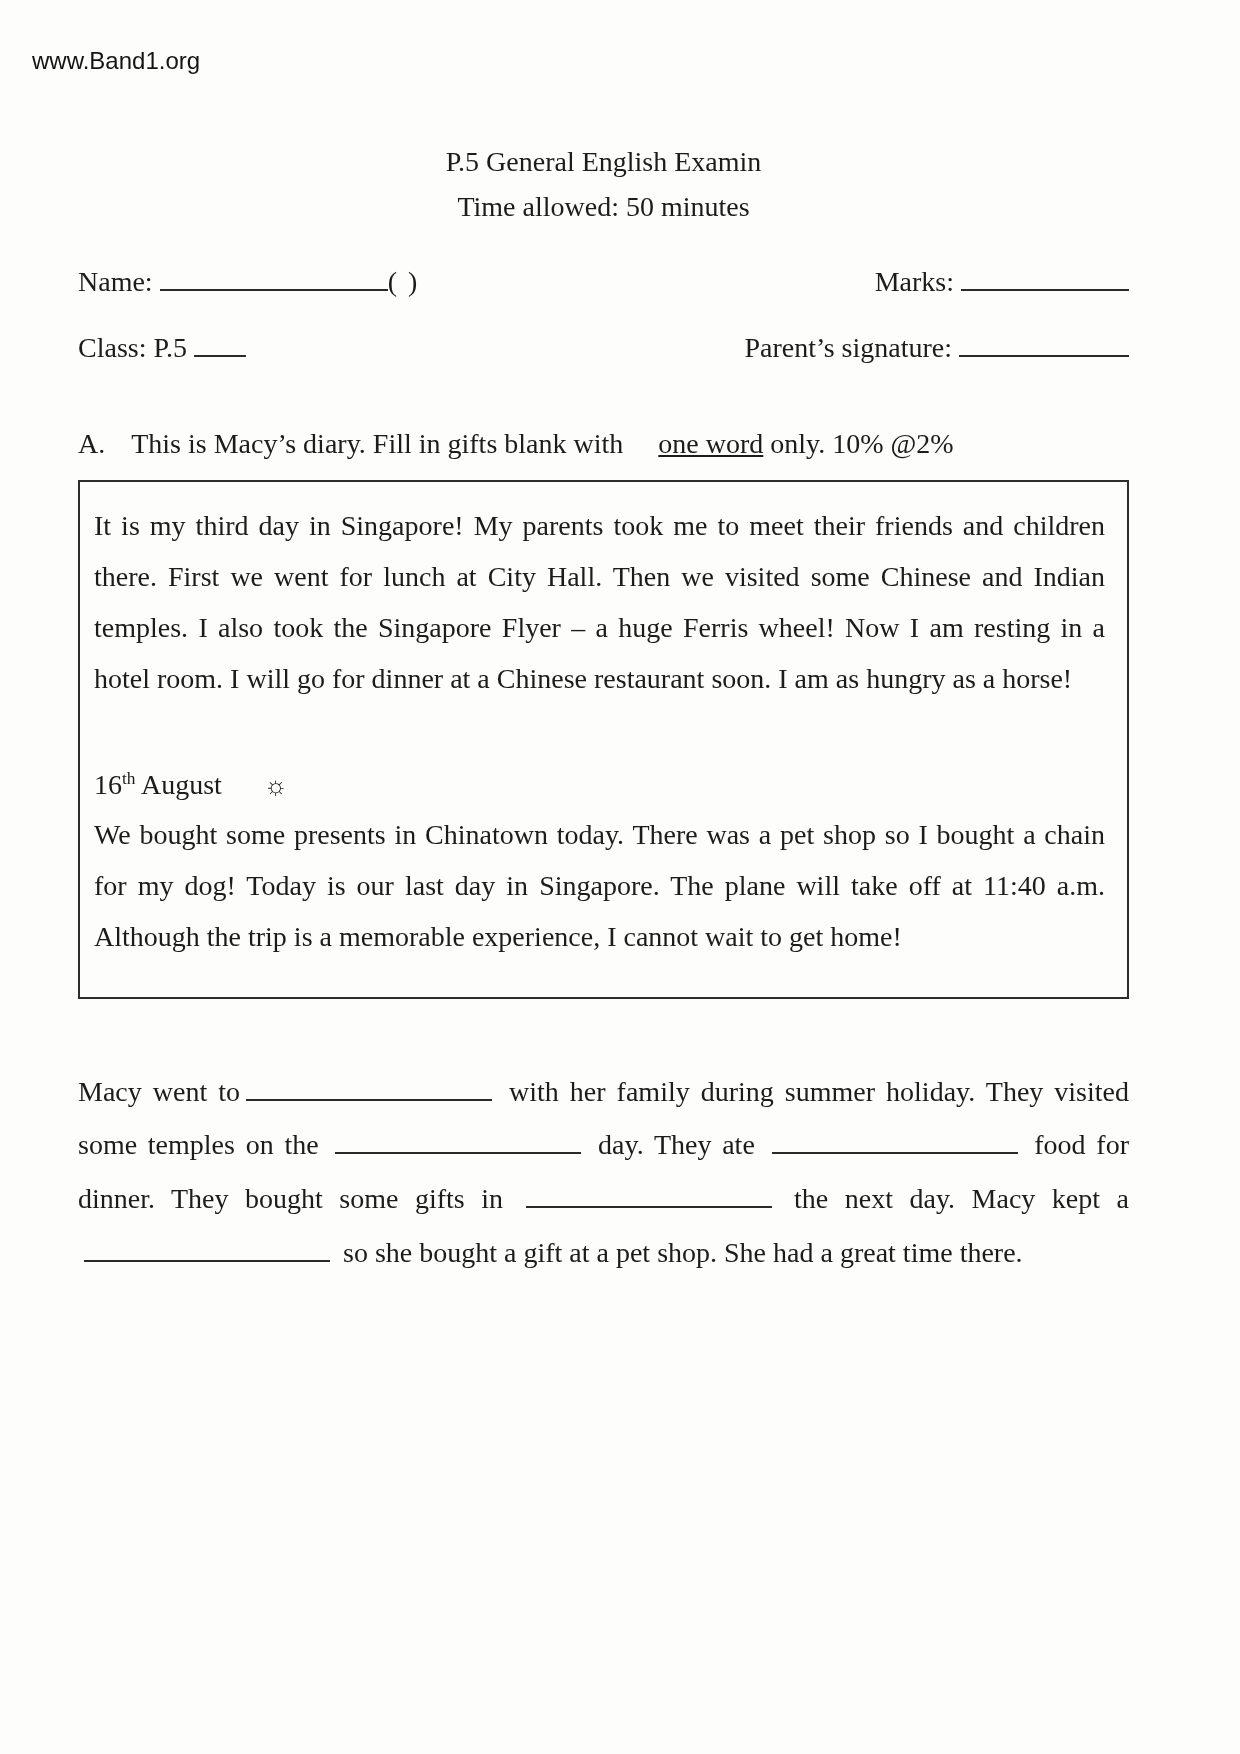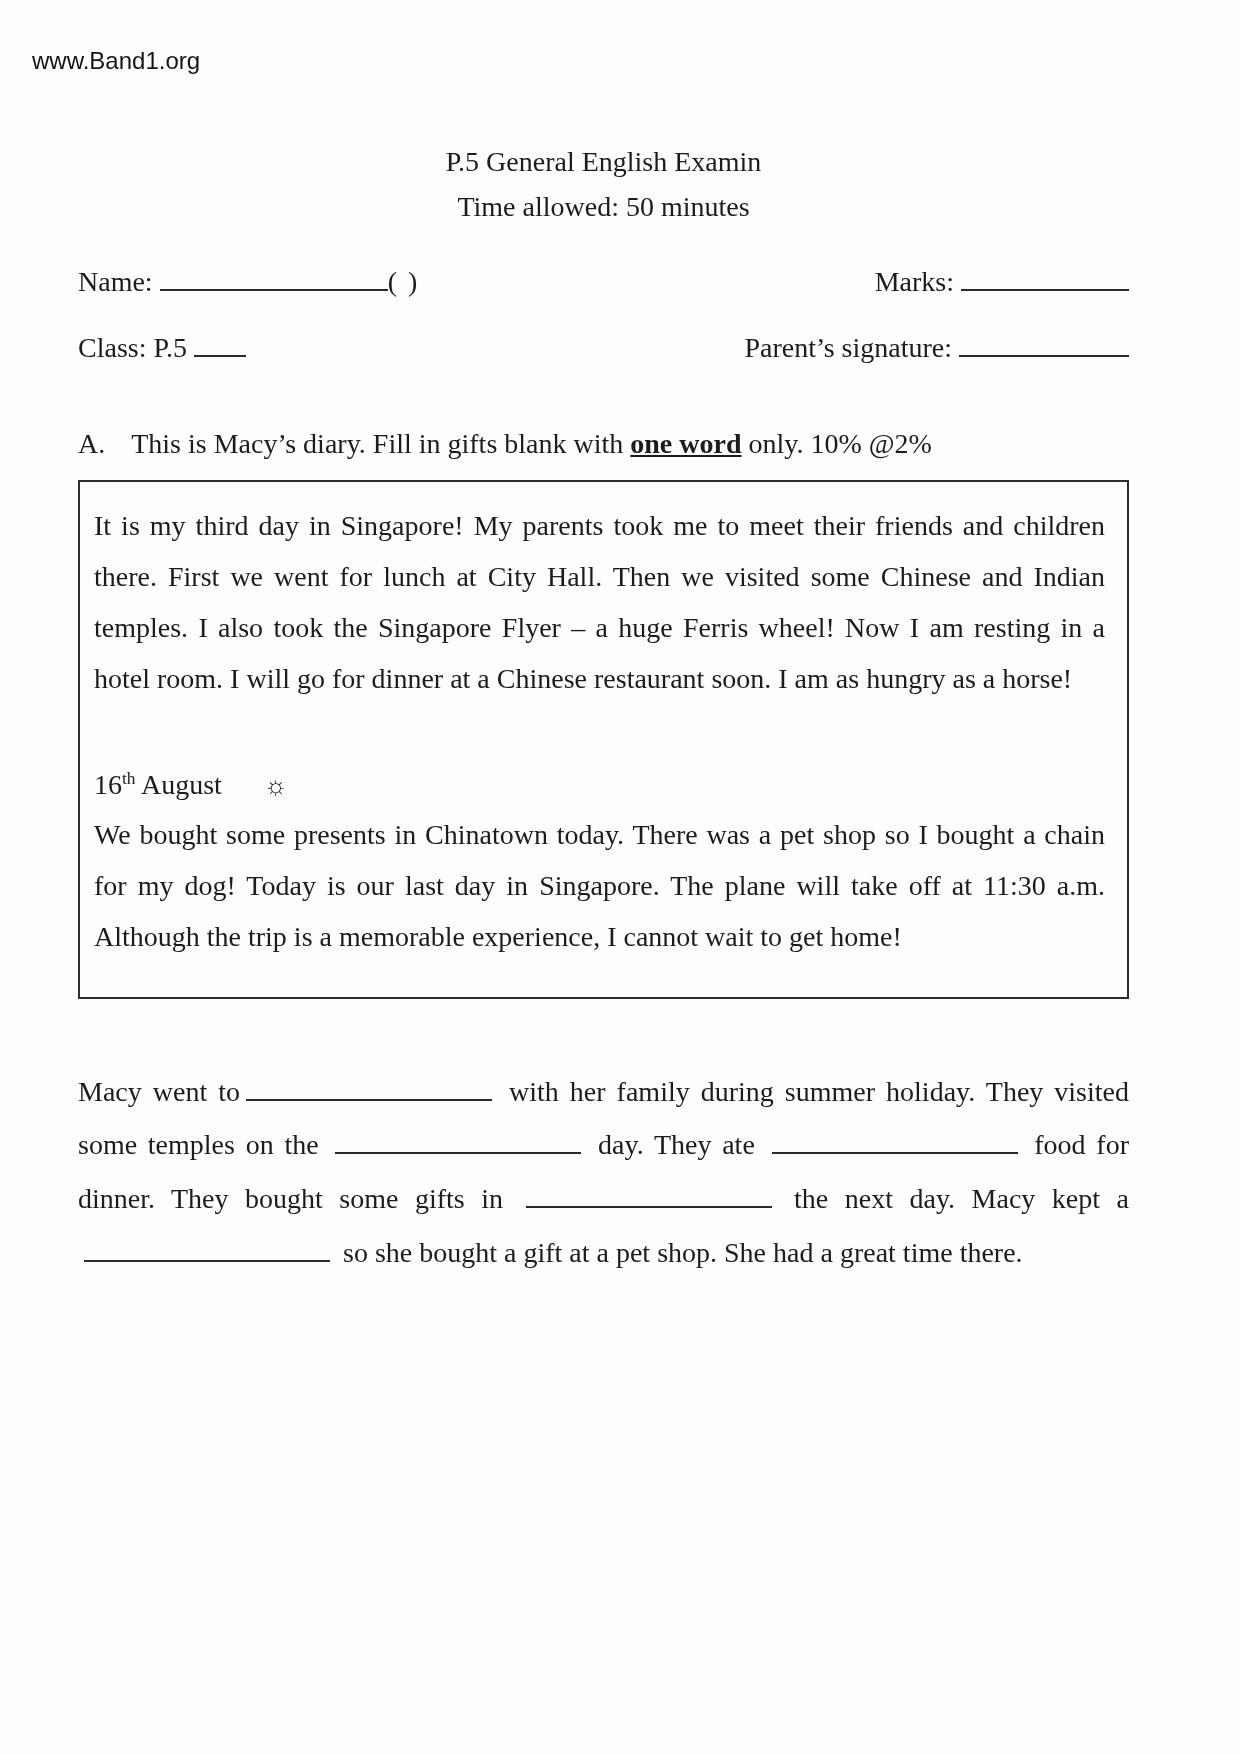--- a/index.html
+++ b/index.html
@@ -49,22 +49,23 @@
   .uline.class-line { width: 52px; }
   .uline.parent-line{ width: 170px; }
   .paren { letter-spacing: 2px; }
 
   .section-instruction {
     margin-top: 64px;
     font-size: 28px;
   }
   .section-instruction .sec-prefix { margin-right: 26px; }
   .kw {
-    font-weight: bold;
+    font-weight: normal;
     text-decoration: underline;
+    margin-left: 28px;
   }
 
   .diary-box {
     margin-top: 20px;
     border: 2px solid #2d2d2d;
     padding: 10px 18px 34px 14px;
   }
   .diary-heading {
     font-size: 28px;
     margin-top: 8px;
@@ -137,19 +138,19 @@
 
   <div class="diary-box">
 
     <p class="diary-text">It is my third day in Singapore! My parents took me to meet their friends and children there. First we went for lunch at City Hall. Then we visited some Chinese and Indian temples. I also took the Singapore Flyer – a huge Ferris wheel! Now I am resting in a hotel room. I will go for dinner at a Chinese restaurant soon. I am as hungry as a horse!</p>
 
     <div class="entry-gap"></div>
 
     <div class="diary-heading">
       <span>16</span><sup>th</sup><span> August</span><span class="sun-icon">☼</span>
     </div>
-    <p class="diary-text">We bought some presents in Chinatown today. There was a pet shop so I bought a chain for my dog! Today is our last day in Singapore. The plane will take off at 11:30 a.m. Although the trip is a memorable experience, I cannot wait to get home!</p>
+    <p class="diary-text">We bought some presents in Chinatown today. There was a pet shop so I bought a chain for my dog! Today is our last day in Singapore. The plane will take off at 11:40 a.m. Although the trip is a memorable experience, I cannot wait to get home!</p>
 
   </div>
 
   <p class="cloze"><span>Macy went to</span><span class="blank"></span><span> with her family during summer holiday. They visited some temples on the </span><span class="blank"></span><span> day. They ate </span><span class="blank"></span><span> food for dinner. They bought some gifts in </span><span class="blank"></span><span> the next day. Macy kept a </span><span class="blank"></span><span> so she bought a gift at a pet shop. She had a great time there.</span></p>
 
 </div>
 
 </body></html>

